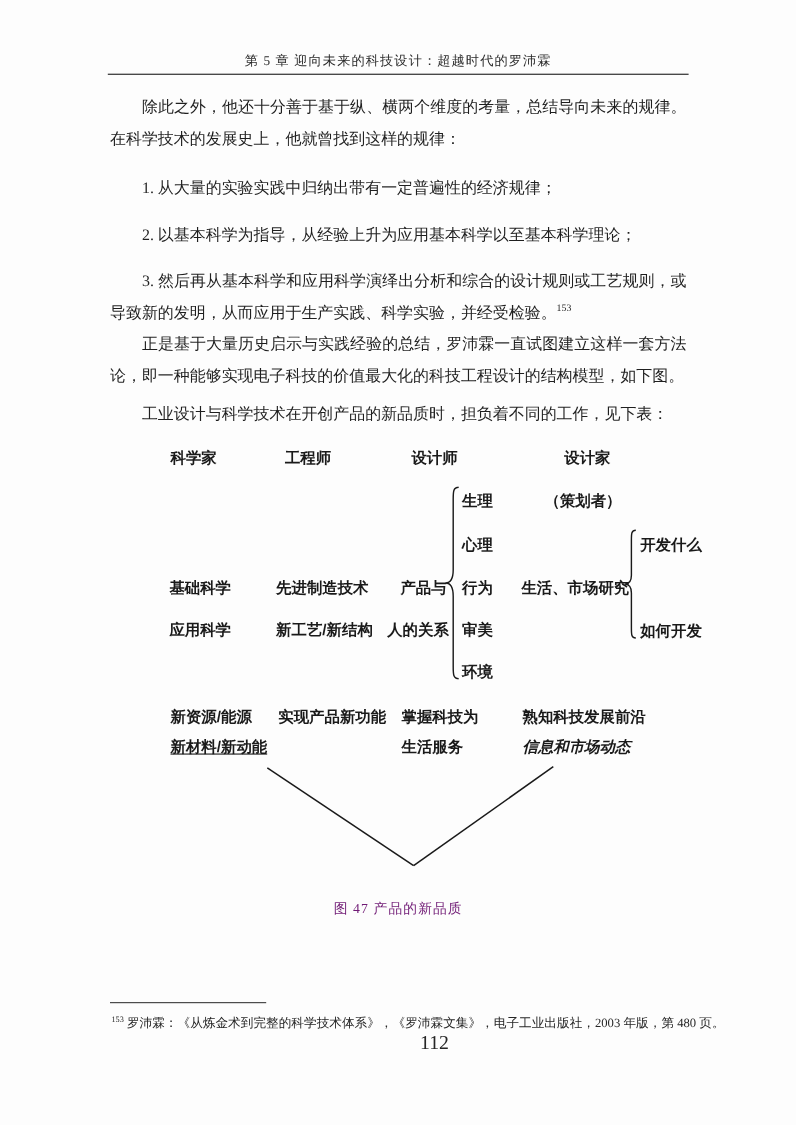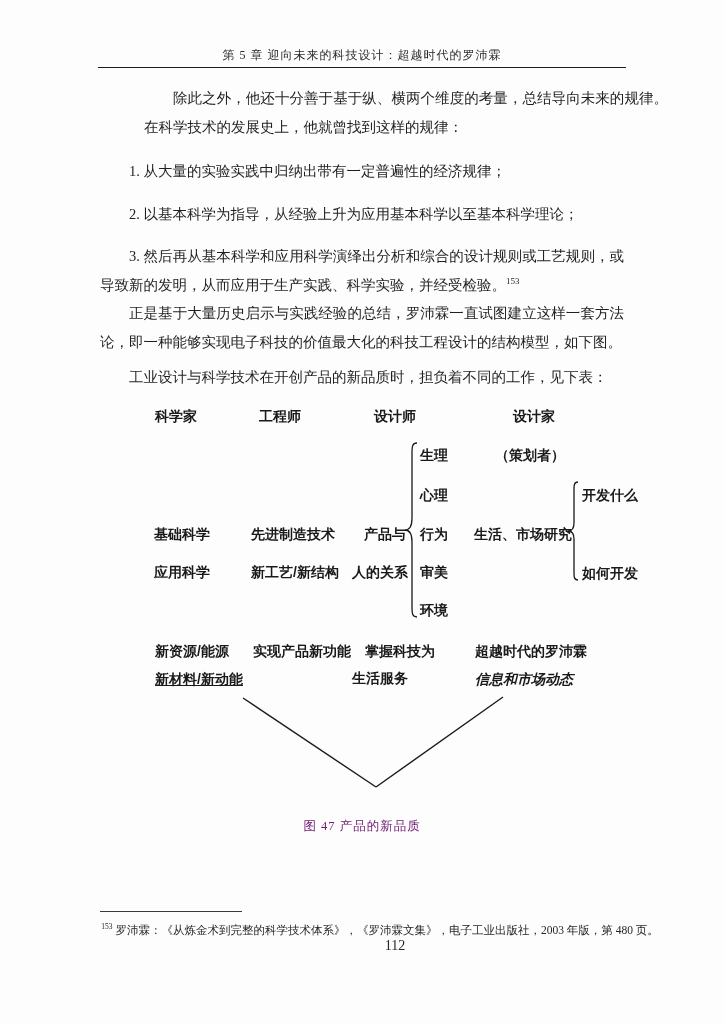--- a/index.html
+++ b/index.html
@@ -43,32 +43,32 @@
     position:absolute;top:911px;left:100px;width:142px;
     border-top:1px solid #3a3a3a;height:0;
   }
   .footnote{
     position:absolute;top:919px;left:100px;width:560px;
     font-size:11.5px;line-height:15px;color:#262626;white-space:nowrap;text-align:center;
   }
   .footnote sup{font-size:7.5px;vertical-align:super;}
   .page-number{
     position:absolute;top:938px;left:100px;width:590px;
-    text-align:center;font-size:14px;color:#262626;
+    text-align:center;font-size:18px;color:#262626;
   }
 </style>
 </head>
 <body>
 
 <div class="page">
 
   <div class="chapter-header">第 5 章 迎向未来的科技设计：超越时代的罗沛霖</div>
   <div class="header-rule"></div>
 
-  <div class="para indent" style="top:84px;margin-left:44px;">除此之外，他还十分善于基于纵、横两个维度的考量，总结导向未来的规律。在科学技术的发展史上，他就曾找到这样的规律：</div>
+  <div class="para indent" style="top:84px;">除此之外，他还十分善于基于纵、横两个维度的考量，总结导向未来的规律。在科学技术的发展史上，他就曾找到这样的规律：</div>
 
   <div class="para indent" style="top:157px;">1. 从大量的实验实践中归纳出带有一定普遍性的经济规律；</div>
   <div class="para indent" style="top:200px;">2. 以基本科学为指导，从经验上升为应用基本科学以至基本科学理论；</div>
   <div class="para indent" style="top:242px;"><span>3. 然后再从基本科学和应用科学演绎出分析和综合的设计规则或工艺规则，或导致新的发明，从而应用于生产实践、科学实验，并经受检验。</span><sup class="note">153</sup></div>
 
   <div class="para indent" style="top:363px;">工业设计与科学技术在开创产品的新品质时，担负着不同的工作，见下表：</div>
   <div class="para indent" style="top:299px;">正是基于大量历史启示与实践经验的总结，罗沛霖一直试图建立这样一套方法论，即一种能够实现电子科技的价值最大化的科技工程设计的结构模型，如下图。</div>
 
   <div class="diagram">
 
@@ -104,22 +104,22 @@
       <path d="M11 1 C7 1 7 4 7 10 L7 42 C7 47 5 50 1 50 C5 50 7 53 7 58 L7 90 C7 96 7 99 11 99" fill="none" stroke="#1a1a1a" stroke-width="1.3"></path>
     </svg>
 
     <span class="dlab" style="left:566px;top:87px;">开发什么</span>
     <span class="dlab" style="left:566px;top:165px;">如何开发</span>
 
     <span class="dlab" style="left:139px;top:243px;">新资源/能源</span>
     <span class="dlab" style="left:139px;top:271px;text-decoration:underline;">新材料/新动能</span>
     <span class="dlab" style="left:237px;top:243px;">实现产品新功能</span>
     <span class="dlab" style="left:349px;top:243px;">掌握科技为</span>
-    <span class="dlab" style="left:336px;top:271px;font-family:Liberation Serif, serif;">生活服务</span>
-    <span class="dlab" style="left:459px;top:243px;">超越时代的罗沛霖</span>
+    <span class="dlab" style="left:349px;top:271px;">生活服务</span>
+    <span class="dlab" style="left:459px;top:243px;">熟知科技发展前沿</span>
     <span class="dlab" style="left:459px;top:271px;font-style:italic;">信息和市场动态</span>
 
     <svg class="vshape" width="724" height="400">
       <line x1="227" y1="298" x2="360" y2="387" stroke="#1a1a1a" stroke-width="1.4"></line>
       <line x1="360" y1="387" x2="487" y2="297" stroke="#1a1a1a" stroke-width="1.4"></line>
     </svg>
   </div>
 
   <div class="fig-caption">图 47 产品的新品质</div>
 

